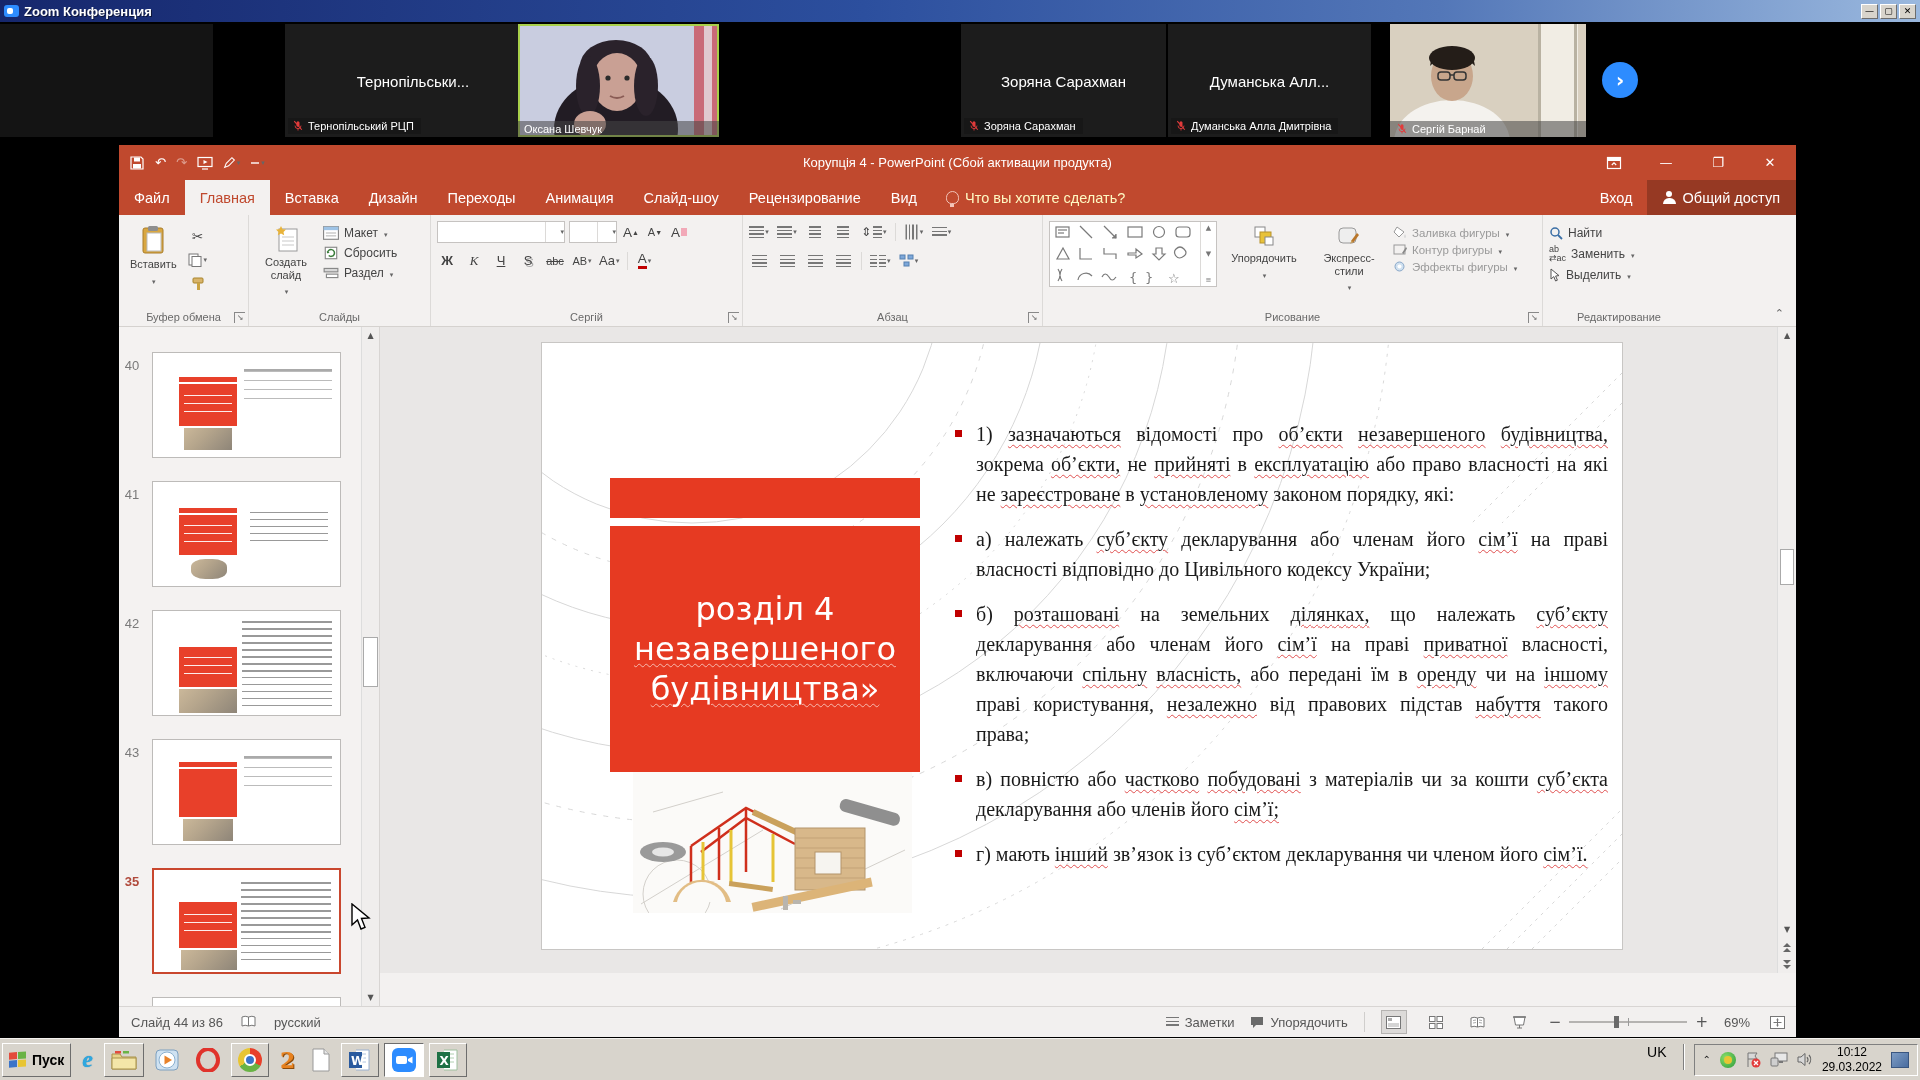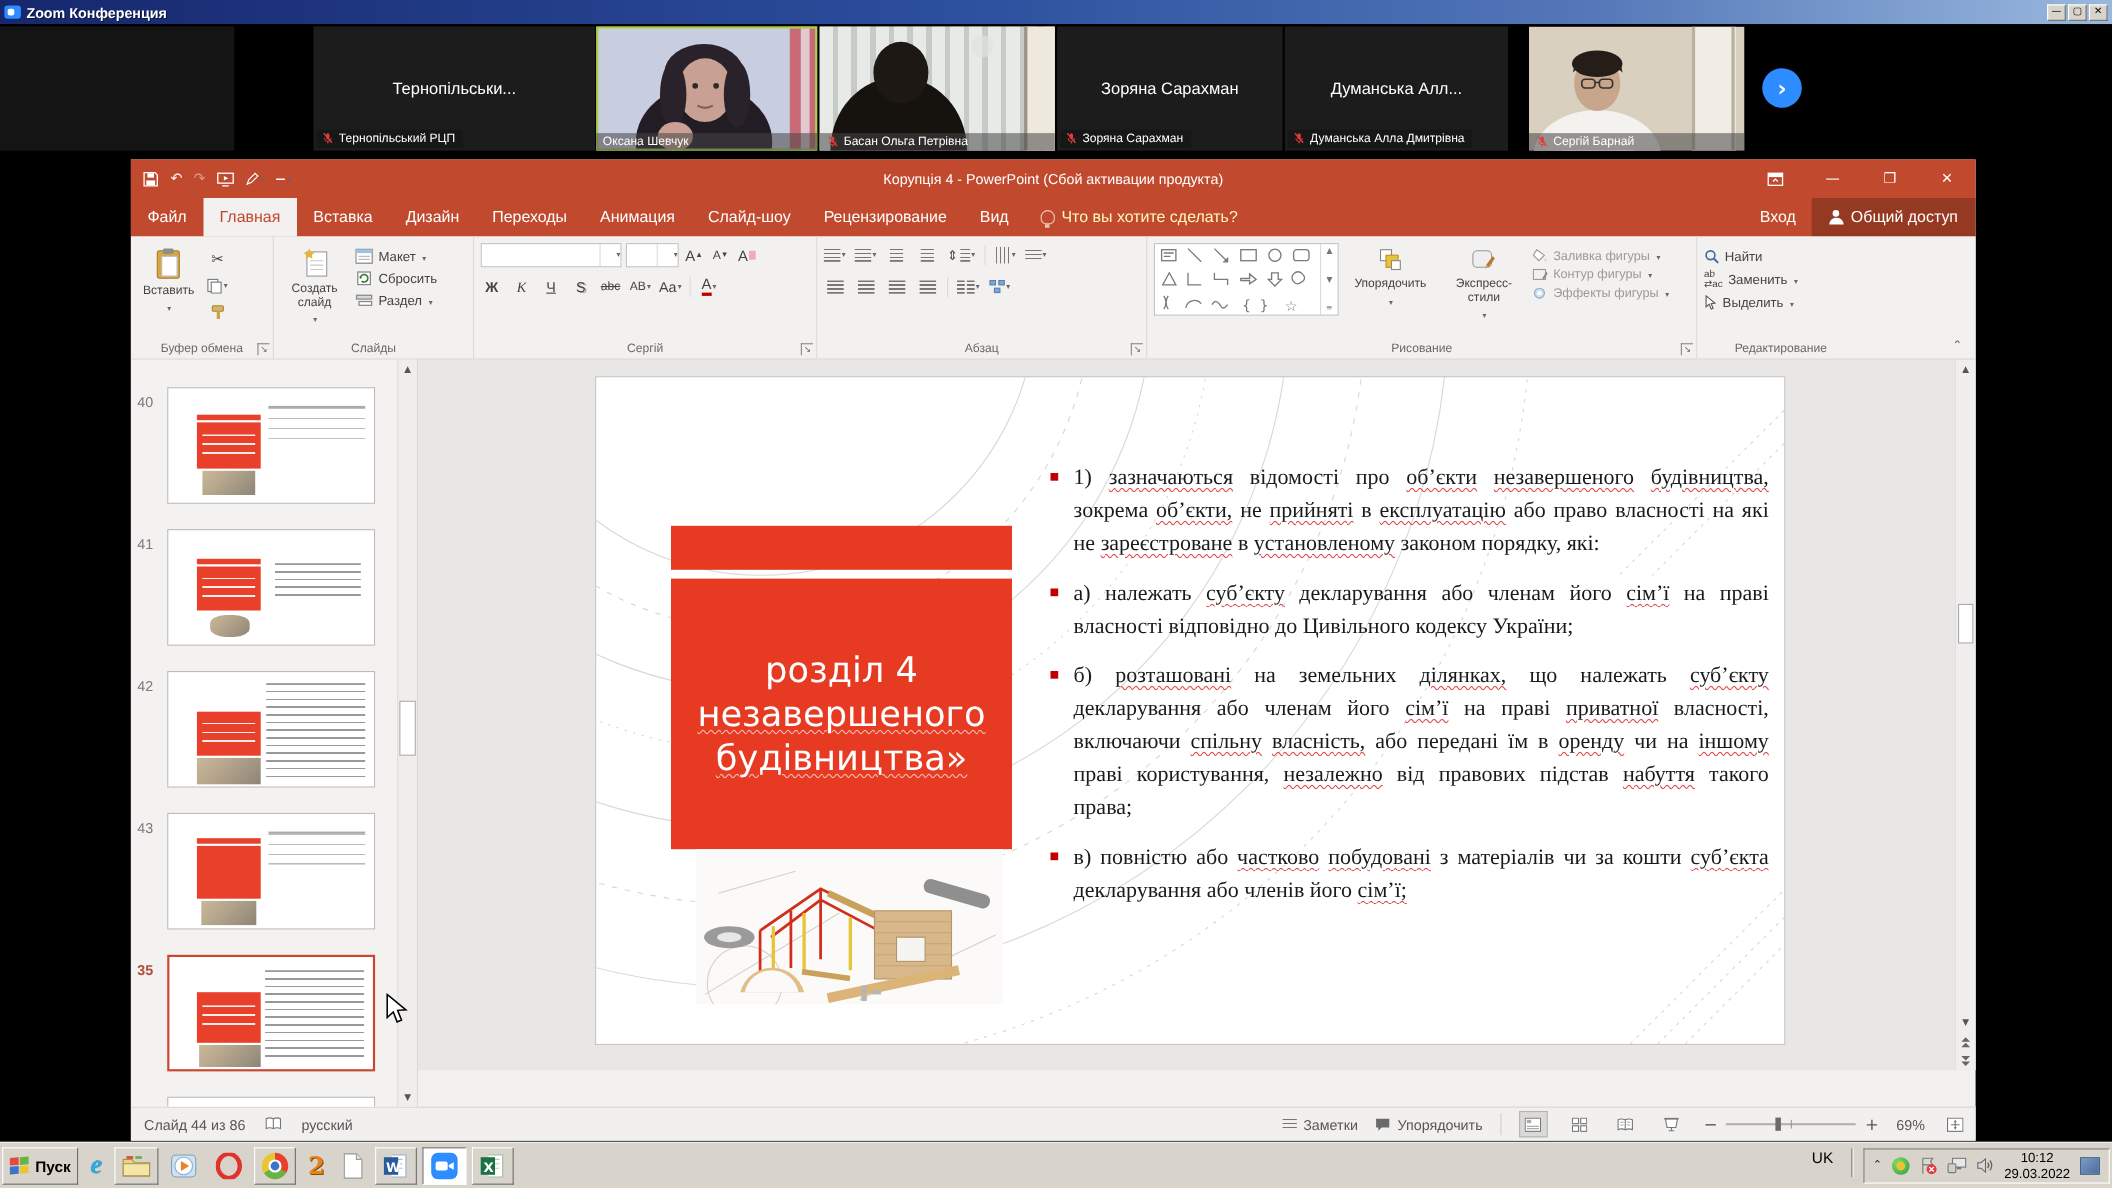--- a/index.html
+++ b/index.html
@@ -189,58 +189,40 @@
         <svg class="micmute" viewBox="0 0 16 16">
             <rect x="6" y="1.5" width="4" height="7.5" rx="2" fill="#e23b3b"></rect>
             <path d="M4 7.5a4 4 0 0 0 8 0" stroke="#e23b3b" stroke-width="1.2" fill="none"></path>
             <line x1="8" y1="11.5" x2="8" y2="14" stroke="#e23b3b" stroke-width="1.2"></line>
             <line x1="3" y1="1.5" x2="13" y2="13" stroke="#e23b3b" stroke-width="1.5"></line>
           </svg>
         <span>Тернопільський РЦП</span>
       </div>
     </div>
 
-    <div class="tile speaking" style="left:542px;width:201px;">
+    <div class="tile speaking" style="left:518px;width:201px;">
       <svg width="201" height="113" viewBox="0 0 201 113" preserveAspectRatio="none">
         <rect width="201" height="113" fill="#c9cde0"></rect>
         <rect x="176" width="25" height="113" fill="#c96a77"></rect>
         <rect x="186" width="8" height="113" fill="#e0c9cf"></rect>
         <ellipse cx="98" cy="105" rx="62" ry="52" fill="#221c24"></ellipse>
         <ellipse cx="98" cy="42" rx="36" ry="26" fill="#2a222b"></ellipse>
         <ellipse cx="99" cy="58" rx="25" ry="29" fill="#c9a094"></ellipse>
         <ellipse cx="70" cy="62" rx="12" ry="30" fill="#2a222b"></ellipse>
         <ellipse cx="128" cy="62" rx="12" ry="30" fill="#2a222b"></ellipse>
         <circle cx="90" cy="54" r="2.6" fill="#2b2b2b"></circle>
           <circle cx="109" cy="54" r="2.6" fill="#2b2b2b"></circle>
         <path d="M92 72 q7 4 14 0" stroke="#8a5c55" stroke-width="2" fill="none"></path>
         <ellipse cx="72" cy="100" rx="16" ry="13" fill="#c9a094"></ellipse>
       </svg>
       <div class="nlabel wide">
         <span>Оксана Шевчук</span>
       </div>
     </div>
 
-    <div class="tile" style="left:745px;width:214px;background:repeating-linear-gradient(90deg,#e7eae7 0 12px,#c6cbc8 12px 17px);">
-      <svg width="214" height="113" viewBox="0 0 214 113" preserveAspectRatio="none">
-        <rect x="188" width="26" height="113" fill="#efe9dd"></rect>
-        <rect x="186" width="3" height="113" fill="#9a9488"></rect>
-        <ellipse cx="72" cy="112" rx="62" ry="66" fill="#16130f"></ellipse>
-        <ellipse cx="74" cy="42" rx="25" ry="28" fill="#1d1813"></ellipse>
-        <circle cx="148" cy="18" r="10" fill="#dfe2df" opacity=".7"></circle>
-      </svg>
-      <div class="nlabel wide">
-        <svg class="micmute" viewBox="0 0 16 16">
-            <rect x="6" y="1.5" width="4" height="7.5" rx="2" fill="#e23b3b"></rect>
-            <path d="M4 7.5a4 4 0 0 0 8 0" stroke="#e23b3b" stroke-width="1.2" fill="none"></path>
-            <line x1="8" y1="11.5" x2="8" y2="14" stroke="#e23b3b" stroke-width="1.2"></line>
-            <line x1="3" y1="1.5" x2="13" y2="13" stroke="#e23b3b" stroke-width="1.5"></line>
-          </svg>
-        <span>Басан Ольга Петрівна</span>
-      </div>
-    </div>
 
     <div class="tile" style="left:961px;width:205px;">
       <div class="cname">Зоряна Сарахман</div>
       <div class="nlabel">
         <svg class="micmute" viewBox="0 0 16 16">
             <rect x="6" y="1.5" width="4" height="7.5" rx="2" fill="#e23b3b"></rect>
             <path d="M4 7.5a4 4 0 0 0 8 0" stroke="#e23b3b" stroke-width="1.2" fill="none"></path>
             <line x1="8" y1="11.5" x2="8" y2="14" stroke="#e23b3b" stroke-width="1.2"></line>
             <line x1="3" y1="1.5" x2="13" y2="13" stroke="#e23b3b" stroke-width="1.5"></line>
           </svg>
@@ -753,20 +735,21 @@
               <path d="M44 130 a25 25 0 0 1 49 0 Z" fill="#fbfaf8"></path>
               <rect x="96" y="112" width="44" height="5" fill="#caa15c" transform="rotate(8 118 114)"></rect>
               <rect x="150" y="124" width="5" height="14" fill="#b9b5ae"></rect>
                 <rect x="160" y="128" width="8" height="4" fill="#b9b5ae"></rect>
             </svg>
             <div class="bullets">
               <div class="bullet">1) <span class="sq">зазначаються</span> відомості про <span class="sq">об’єкти</span> <span class="sq">незавершеного</span> <span class="sq">будівництва,</span> зокрема <span class="sq">об’єкти,</span> не <span class="sq">прийняті</span> в <span class="sq">експлуатацію</span> або право власності на які не <span class="sq">зареєстроване</span> в <span class="sq">установленому</span> законом порядку, які:</div>
               <div class="bullet">а) належать <span class="sq">суб’єкту</span> декларування або членам його <span class="sq">сім’ї</span> на праві власності відповідно до Цивільного кодексу України;</div>
               <div class="bullet">б) <span class="sq">розташовані</span> на земельних <span class="sq">ділянках,</span> що належать <span class="sq">суб’єкту</span> декларування або членам його <span class="sq">сім’ї</span> на праві <span class="sq">приватної</span> власності, включаючи <span class="sq">спільну</span> <span class="sq">власність,</span> або передані їм в <span class="sq">оренду</span> чи на <span class="sq">іншому</span> праві користування, <span class="sq">незалежно</span> від правових підстав <span class="sq">набуття</span> такого права;</div>
               <div class="bullet">в) повністю або <span class="sq">частково</span> <span class="sq">побудовані</span> з матеріалів чи за кошти <span class="sq">суб’єкта</span> декларування або членів його <span class="sq">сім’ї;</span></div>
+              <div class="bullet">г) мають <span class="sq">інший</span> зв’язок із суб’єктом декларування чи членом його <span class="sq">сім’ї.</span></div>
             </div>
           </div>
           <div class="vscroll">
             <span class="arr" style="top:0;">▲</span>
             <div class="vthumb" style="top:222px;"></div>
             <span class="arr" style="top:594px;">▼</span>
             <span class="dblchev" style="top:613px;">
                 <span class="tri up"></span>
                 <span class="tri up"></span>
               </span>

